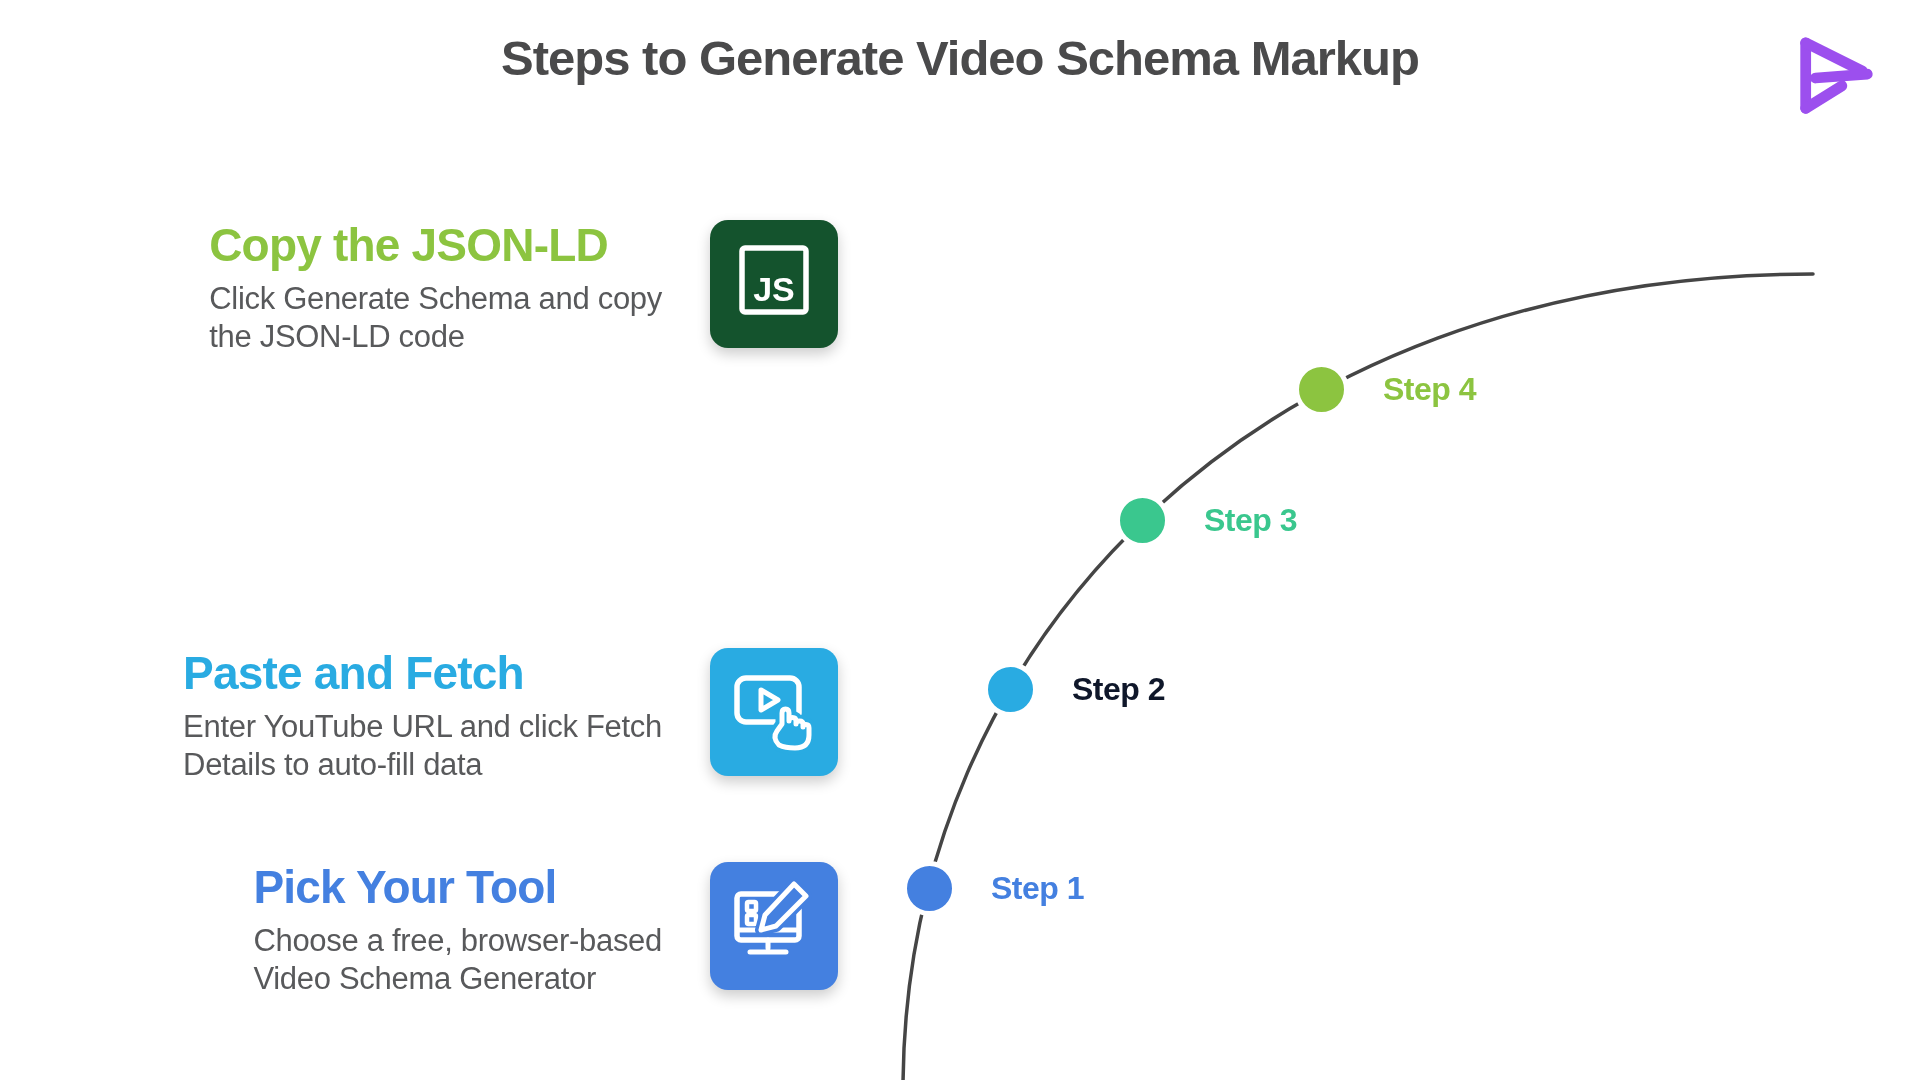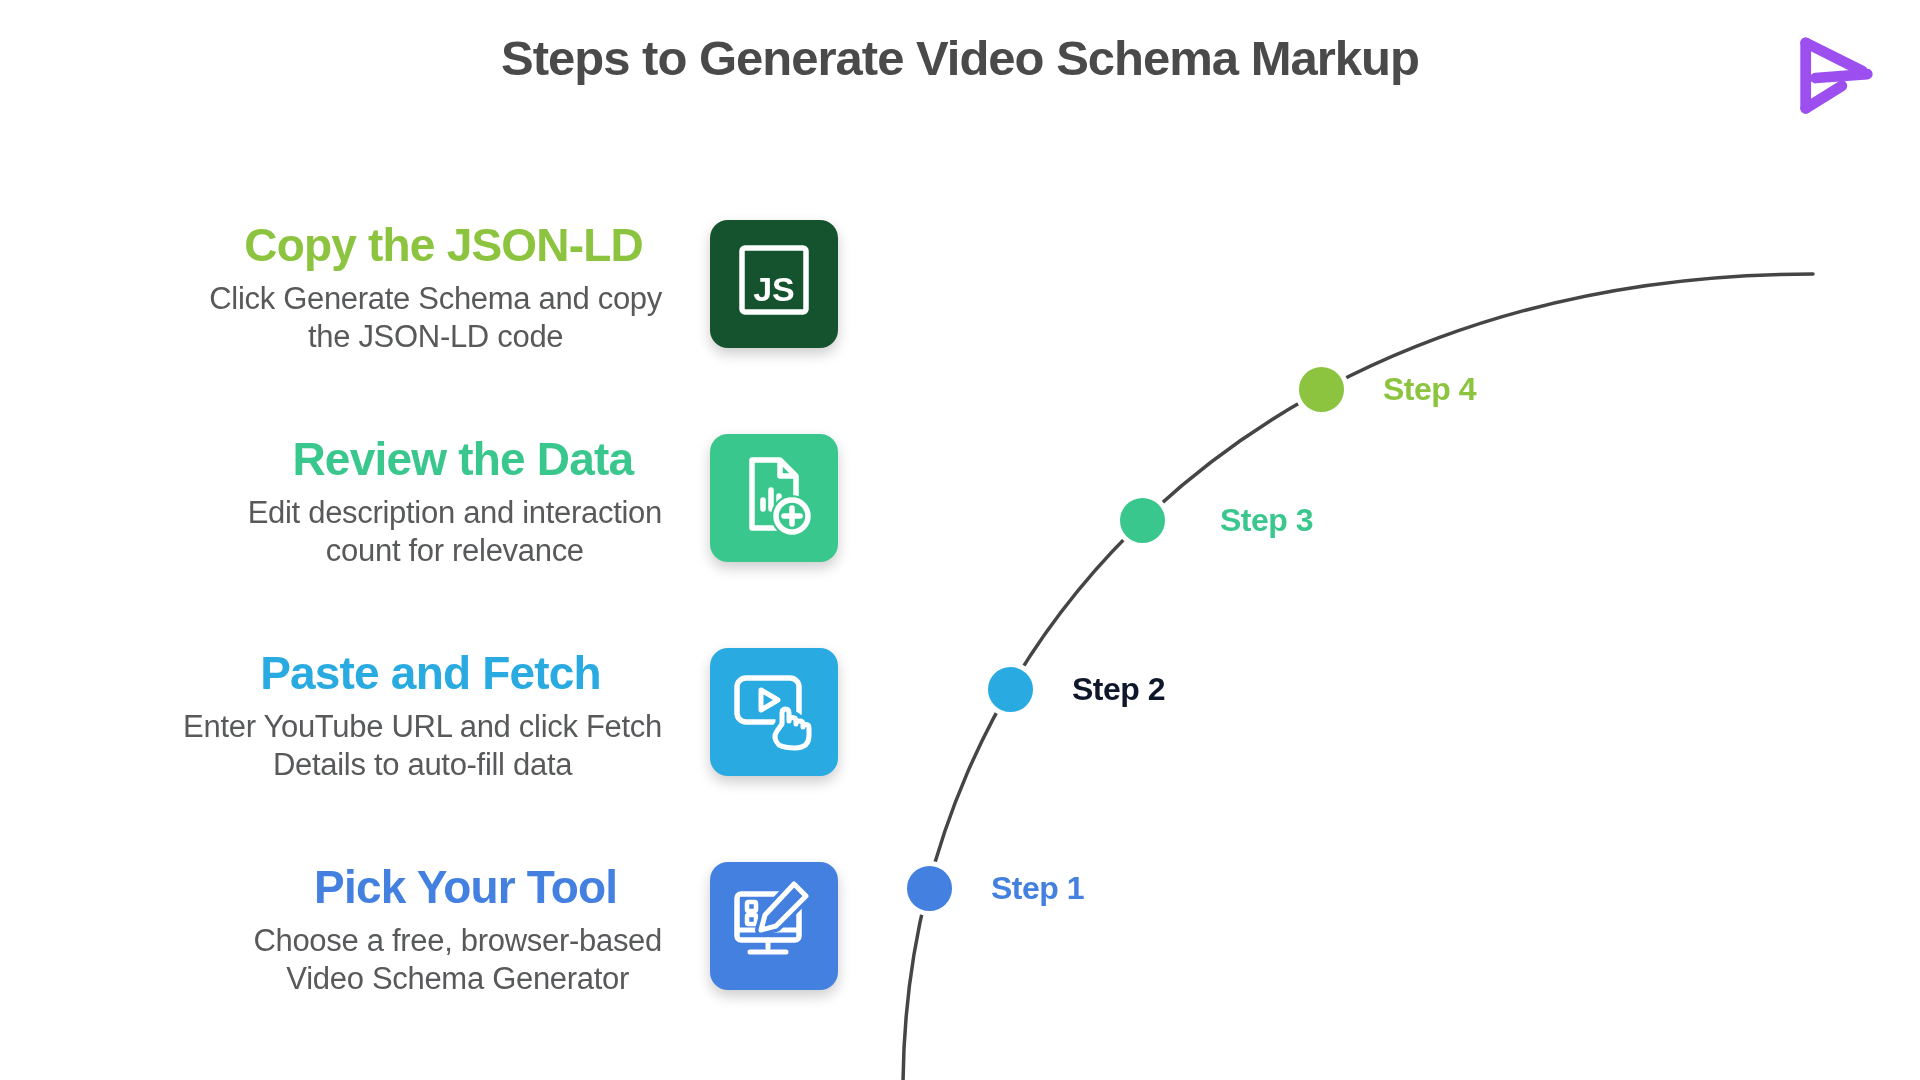--- a/index.html
+++ b/index.html
@@ -15,21 +15,21 @@
   .brand-logo{position:absolute;left:1792px;top:34px;width:88px;height:88px;}
 
   .curve-svg{position:absolute;left:0;top:0;width:1920px;height:1080px;}
 
   .step-row{
     position:absolute;left:0;width:838px;
     display:flex;justify-content:flex-end;align-items:flex-start;
   }
   .row-4{top:220px;} .row-3{top:434px;} .row-2{top:648px;} .row-1{top:862px;}
 
-  .step-text{text-align:center;padding-top:0px;}
+  .step-text{text-align:left;padding-top:0px;}
   .step-heading{
     margin:0;font-size:46px;line-height:50px;font-weight:700;letter-spacing:-0.8px;
   }
   .step-desc{
     margin:10px 16px 0 0;font-size:31px;line-height:38px;color:#58595b;letter-spacing:-0.3px;
   }
 
   .icon-tile{
     flex:none;width:128px;height:128px;margin-left:32px;border-radius:18px;
     box-shadow:0 6px 14px rgba(0,0,0,0.20);
@@ -42,21 +42,21 @@
     border:5px solid #ffffff;border-radius:50%;
   }
   .dot-1{left:902px;top:861px;} .dot-2{left:983px;top:662px;}
   .dot-3{left:1115px;top:493px;} .dot-4{left:1294px;top:362px;}
 
   .step-label{
     position:absolute;transform:translateY(-52%);
     font-size:32px;font-weight:700;letter-spacing:-0.5px;white-space:nowrap;
   }
   .label-1{left:991px;top:889px;} .label-2{left:1072px;top:690px;}
-  .label-3{left:1204px;top:521px;margin-left:16px;} .label-4{left:1383px;top:390px;}
+  .label-3{left:1204px;top:521px;} .label-4{left:1383px;top:390px;}
 </style>
 </head>
 <body>
 
 <div id="canvas">
 
   <div class="page-title" style="color: rgb(74, 74, 75);">Steps to Generate Video Schema Markup</div>
 
   <div class="brand-logo" style="color: rgb(156, 79, 238);">
     <svg viewBox="0 0 90 90" fill="none" stroke="currentColor" stroke-width="11" stroke-linecap="round" stroke-linejoin="round">
@@ -80,39 +80,20 @@
       </p>
     </div>
     <div class="icon-tile" style="background-color: #14532d;">
       <svg viewBox="0 0 128 128" style="color: rgb(140, 196, 64);">
         <rect x="32" y="28" width="64" height="64" rx="3" fill="none" stroke="#fff" stroke-width="5.5"></rect>
         <text x="64" y="81" text-anchor="middle" fill="#fff" stroke="none" font-family="Liberation Sans, sans-serif" font-size="34" font-weight="bold">JS</text>
       </svg>
     </div>
   </div>
 
-  <div class="step-row row-3">
-    <div class="step-text">
-      <h2 class="step-heading" style="color: rgb(58, 199, 142);">Review the Data</h2>
-      <p class="step-desc">
-        <span>Edit description and interaction</span><br>
-        <span>count for relevance</span>
-      </p>
-    </div>
-    <div class="icon-tile" style="background-color: rgb(58, 199, 142);">
-      <svg viewBox="0 0 128 128" style="color: rgb(58, 199, 142);">
-        <path d="M42 26 h28 l16 16 v52 h-44 z" fill="none" stroke="#fff" stroke-width="5.5" stroke-linejoin="round"></path>
-        <path d="M70 26 v16 h16" fill="none" stroke="#fff" stroke-width="5.5" stroke-linejoin="round"></path>
-        <path d="M53 75 v-9 M61 75 v-19 M69 75 v-13" stroke="#fff" stroke-width="5.5" stroke-linecap="round"></path>
-        <circle cx="82" cy="82" r="21" fill="currentColor" stroke="none"></circle>
-        <circle cx="82" cy="82" r="16" fill="none" stroke="#fff" stroke-width="5.5"></circle>
-        <path d="M82 74 v16 M74 82 h16" stroke="#fff" stroke-width="5.5" stroke-linecap="round"></path>
-      </svg>
-    </div>
-  </div>
 
   <div class="step-row row-2">
     <div class="step-text">
       <h2 class="step-heading" style="color: rgb(41, 171, 226);">Paste and Fetch</h2>
       <p class="step-desc">
         <span>Enter YouTube URL and click Fetch</span><br>
         <span>Details to auto-fill data</span>
       </p>
     </div>
     <div class="icon-tile" style="background-color: rgb(41, 171, 226);">

